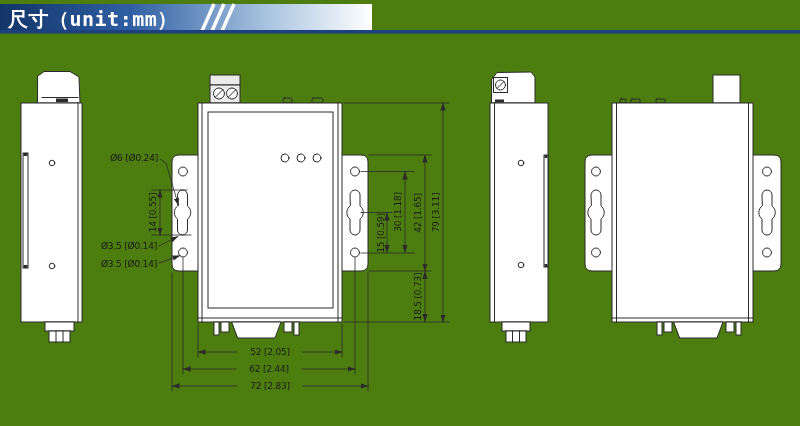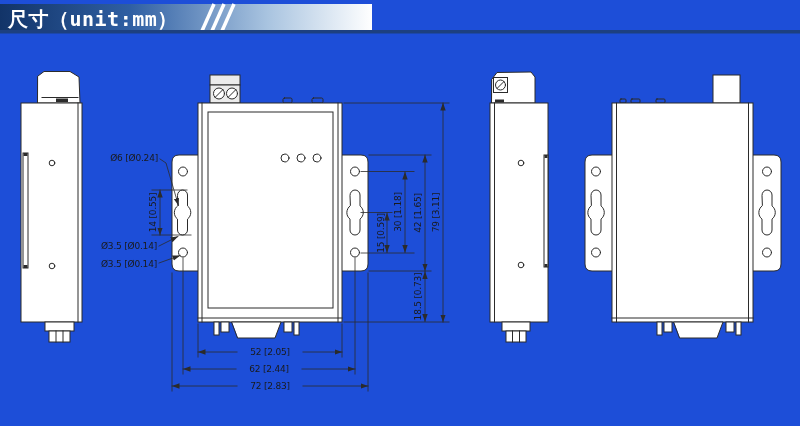--- a/index.html
+++ b/index.html
@@ -1,16 +1,16 @@
 <!DOCTYPE html>
 <html><head>
 <meta charset="utf-8">
 <style>
   html,body { margin:0; padding:0; background:#ffffff; }
-  .stage { position:relative; width:800px; height:426px; background:#1d4ed8; overflow:hidden; }
+  .stage { position:relative; width:800px; height:426px; background:#4d7c0f; overflow:hidden; }
   svg text { font-family:"DejaVu Sans","Liberation Sans",sans-serif; }
   .title { font-family:"DejaVu Sans Mono","Liberation Mono",monospace; font-weight:bold; font-size:20px; fill:#ffffff; stroke:none; letter-spacing:0.5px; }
   .dimtxt { font-size:9px; fill:#1a1a1a; stroke:none; letter-spacing:-0.2px; }
   .wfill { fill:#ffffff; }
   .blockfill { fill:#ebebeb; }
   .dark { fill:#2b2b2b; stroke:none; }
   .dim, .ext { stroke-width:0.8; }
   #arr path { fill:#2b2b2b; stroke:none; }
 </style>
 </head>

